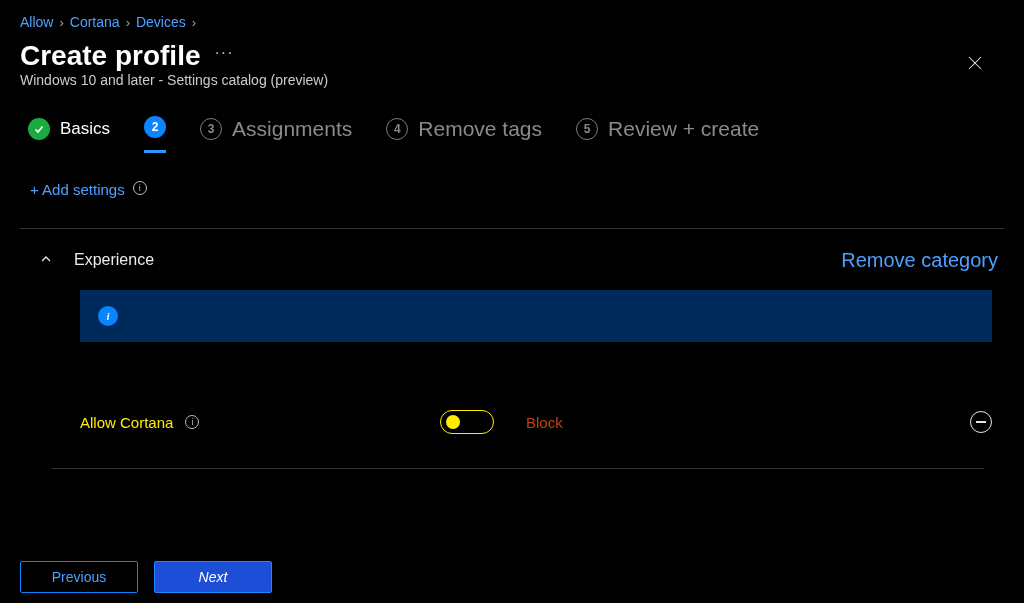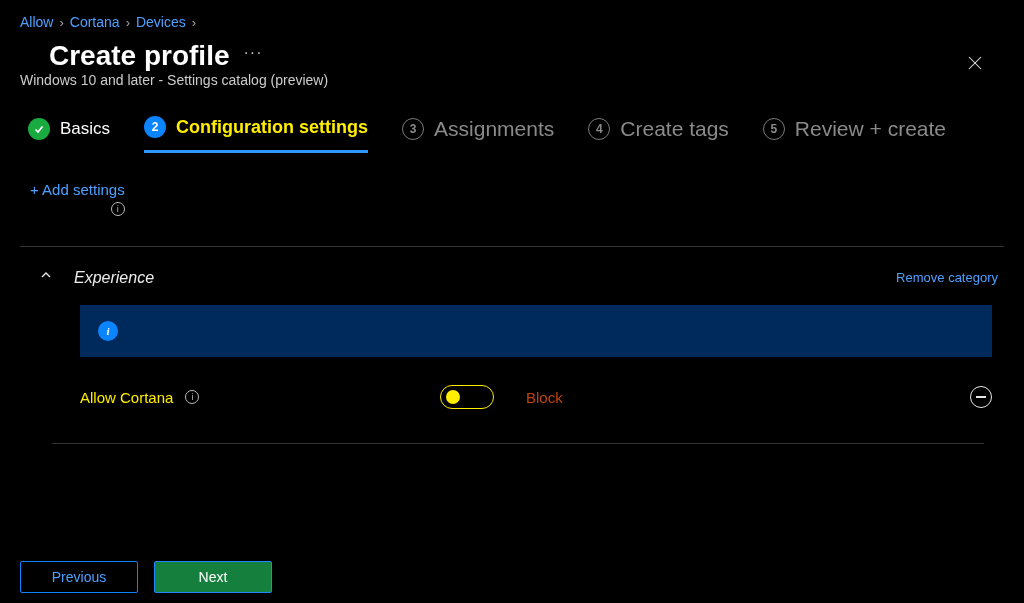--- a/index.html
+++ b/index.html
@@ -21,21 +21,21 @@
     }
     .breadcrumb a { color: #4da0ff; text-decoration: none; cursor: pointer; }
     .breadcrumb .sep { color: #a0a0a0; font-size: 13px; }
     .header {
       padding: 10px 20px 6px 20px;
       display: flex;
       align-items: flex-start;
       justify-content: space-between;
     }
     .header-left { display: flex; flex-direction: column; }
-    .title-row { display: flex; align-items: center; gap: 14px; margin-left: 29px; }
+    .title-row { display: flex; align-items: center; gap: 14px; }
     .page-title { font-size: 28px; font-weight: 600; }
     .ellipsis { color: #c0c0c0; font-size: 16px; letter-spacing: 1px; cursor: pointer; padding-bottom: 6px; }
     .subtitle { font-size: 14px; color: #cccccc; }
     .close-icon { cursor: pointer; padding: 8px; margin-right: 12px; margin-top: 6px; }
     .close-icon svg { width: 18px; height: 18px; }
 
     .steps {
       display: flex;
       align-items: center;
       gap: 34px;
@@ -66,25 +66,24 @@
     .step-pending .step-circle { border: 1.5px solid #7a7a7a; color: #8a8a8a; }
     .step-pending .step-label { color: #8a8a8a; font-size: 21px; }
     .step-label { font-size: 17px; }
 
     .content { padding: 28px 20px 0 20px; }
     .add-settings {
       color: #4da0ff;
       font-size: 15px;
       cursor: pointer;
       display: inline-flex;
-      align-items: flex-end;
+      align-items: flex-start;
       gap: 4px;
       margin-left: 10px;
       margin-bottom: 30px;
-      flex-direction: column;
     }
     .info-icon-sm {
       display: inline-flex;
       width: 14px; height: 14px;
       border: 1px solid #bbbbbb;
       border-radius: 50%;
       align-items: center; justify-content: center;
       font-size: 9px; color: #bbbbbb;
       margin-left: 4px;
       cursor: pointer;
@@ -96,24 +95,24 @@
       border-top: 1px solid #333333;
       margin: 0 0 16px 0;
     }
 
     .category-header {
       display: flex;
       align-items: center;
       justify-content: space-between;
       padding: 4px 6px 18px 18px;
     }
-    .category-left { display: flex; align-items: flex-end; gap: 20px; font-style: italic; }
+    .category-left { display: flex; align-items: flex-start; gap: 20px; }
     .chevron-up { cursor: pointer; }
     .category-title { font-size: 16px; color: #ececec; }
-    .remove-category { color: #4da0ff; font-size: 13px; cursor: pointer; }
+    .remove-category { color: #4da0ff; font-size: 20px; cursor: pointer; }
 
     .info-banner {
       background: #002a5c;
       margin: 0 12px 0 60px;
       padding: 16px 18px;
       display: flex;
       align-items: center;
       gap: 14px;
       font-size: 15px;
     }
@@ -125,20 +124,21 @@
       color: #fff; font-size: 11px; font-weight: bold;
       font-style: italic;
       font-family: Georgia, serif;
     }
 
     .setting-row {
       display: flex;
       align-items: center;
       padding: 28px 12px 28px 60px;
       gap: 20px;
+      margin-top: 40px;
     }
     .setting-name { color: #ffee00; font-size: 15px; display: flex; align-items: center; gap: 8px; width: 340px; }
     .toggle {
       width: 54px; height: 24px;
       border: 1.5px solid #ffee00;
       border-radius: 14px;
       position: relative;
       cursor: pointer;
     }
     .toggle-knob {
@@ -181,23 +181,24 @@
       cursor: pointer;
       text-align: center;
       font-family: inherit;
     }
     .btn-secondary {
       background: transparent;
       border: 1px solid #0a84ff;
       color: #4da0ff;
     }
     .btn-primary {
-      background: #15803d;
+      background: #1d4ed8;
       border: 1px solid #1f87ff;
       color: #ffffff;
+      font-style: italic;
     }
   </style>
 </head>
 <body>
 
 <nav class="breadcrumb">
   <a>Allow</a>
   <span class="sep">›</span>
   <a>Cortana</a>
   <span class="sep">›</span>
@@ -225,29 +226,28 @@
   <div class="step step-done">
     <div class="step-circle">
       <svg width="12" height="12" viewBox="0 0 24 24" fill="none" stroke="#fff" stroke-width="3.5">
           <polyline points="5,13 10,18 19,7"></polyline>
         </svg>
     </div>
     <span class="step-label">Basics</span>
   </div>
   <div class="step step-active">
     <div class="step-circle">2</div>
-    <span class="step-label">Configuration settings</span>
   </div>
   <div class="step step-pending">
     <div class="step-circle">3</div>
     <span class="step-label">Assignments</span>
   </div>
   <div class="step step-pending">
     <div class="step-circle">4</div>
-    <span class="step-label">Create tags</span>
+    <span class="step-label">Remove tags</span>
   </div>
   <div class="step step-pending">
     <div class="step-circle">5</div>
     <span class="step-label">Review + create</span>
   </div>
 </div>
 
 <div class="content">
   <div class="add-settings">
     <span>+ Add settings</span>

